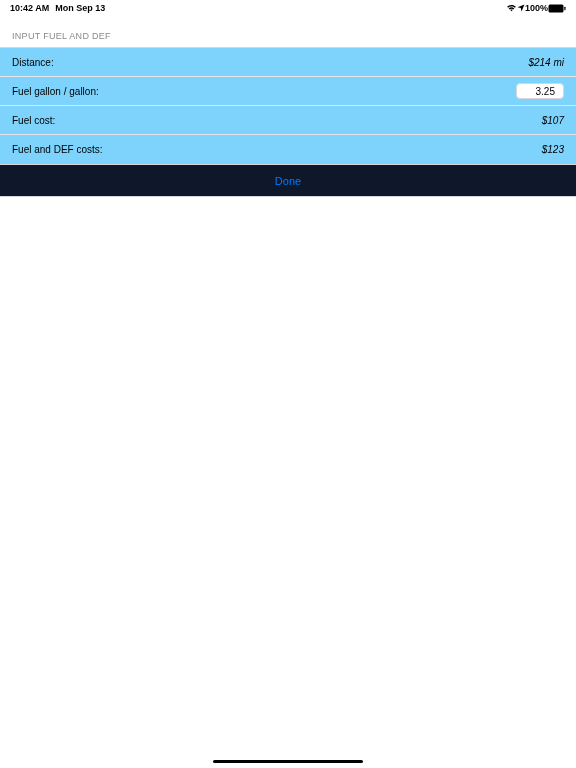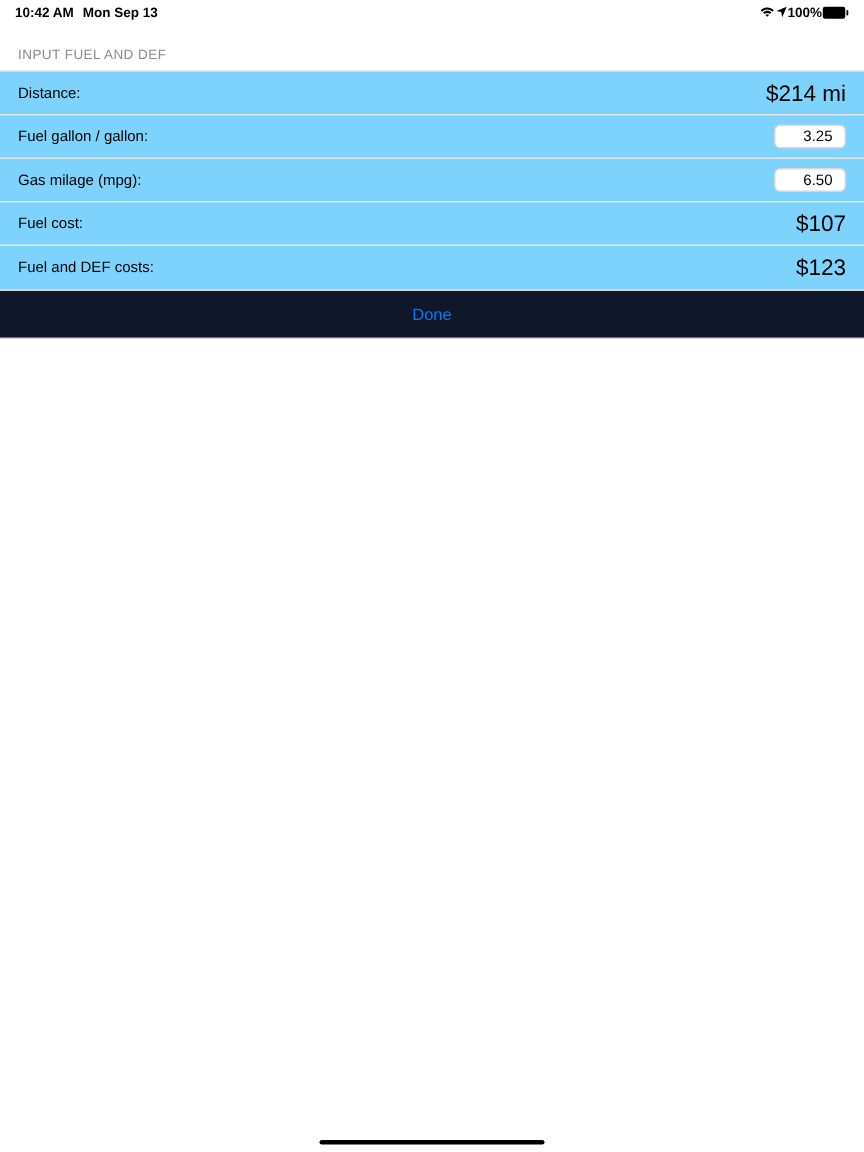--- a/index.html
+++ b/index.html
@@ -58,22 +58,23 @@
       background: #7dd3fc;
     }
     .form-row:last-child {
       border-bottom: none;
     }
     .row-label {
       font-size: 10px;
       color: #000;
     }
     .row-value {
-      font-size: 15px;
+      font-size: 10px;
       color: #000;
+      font-style: italic;
     }
     .row-input {
       height: 16px;
       border: 1px solid #d7d7db;
       border-radius: 4px;
       padding: 0 8px;
       font-size: 10px;
       text-align: right;
       color: #000;
       width: 48px;
@@ -141,24 +142,20 @@
   <div class="form-row">
     <span class="row-label">Distance:</span>
     <span class="row-value">$214 mi</span>
   </div>
 
   <div class="form-row">
     <span class="row-label">Fuel gallon / gallon:</span>
     <input class="row-input" type="text" value="3.25" style="">
   </div>
 
-  <div class="form-row">
-    <span class="row-label">Gas milage (mpg):</span>
-    <input class="row-input" type="text" value="6.50" style="">
-  </div>
 
   <div class="form-row">
     <span class="row-label">Fuel cost:</span>
     <span class="row-value">$107</span>
   </div>
 
 
   <div class="form-row">
     <span class="row-label">Fuel and DEF costs:</span>
     <span class="row-value">$123</span>

